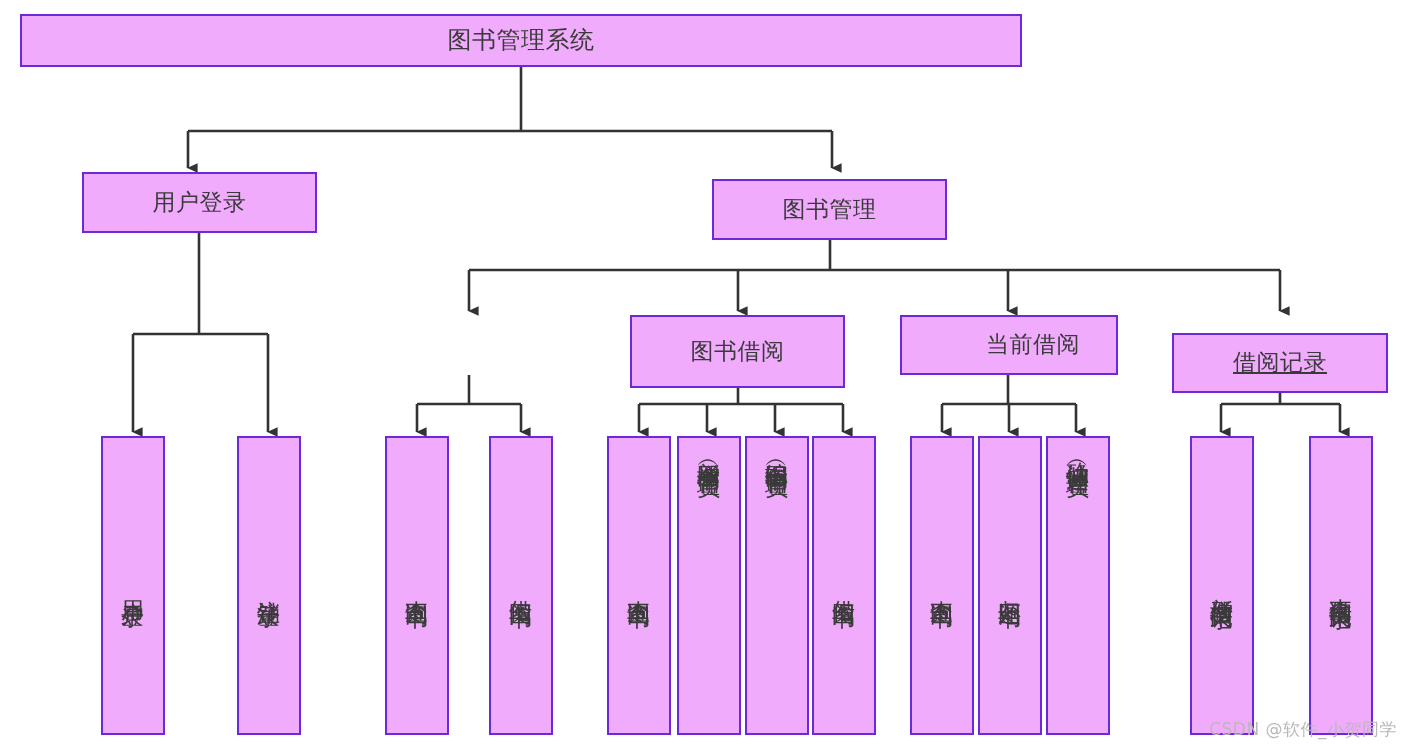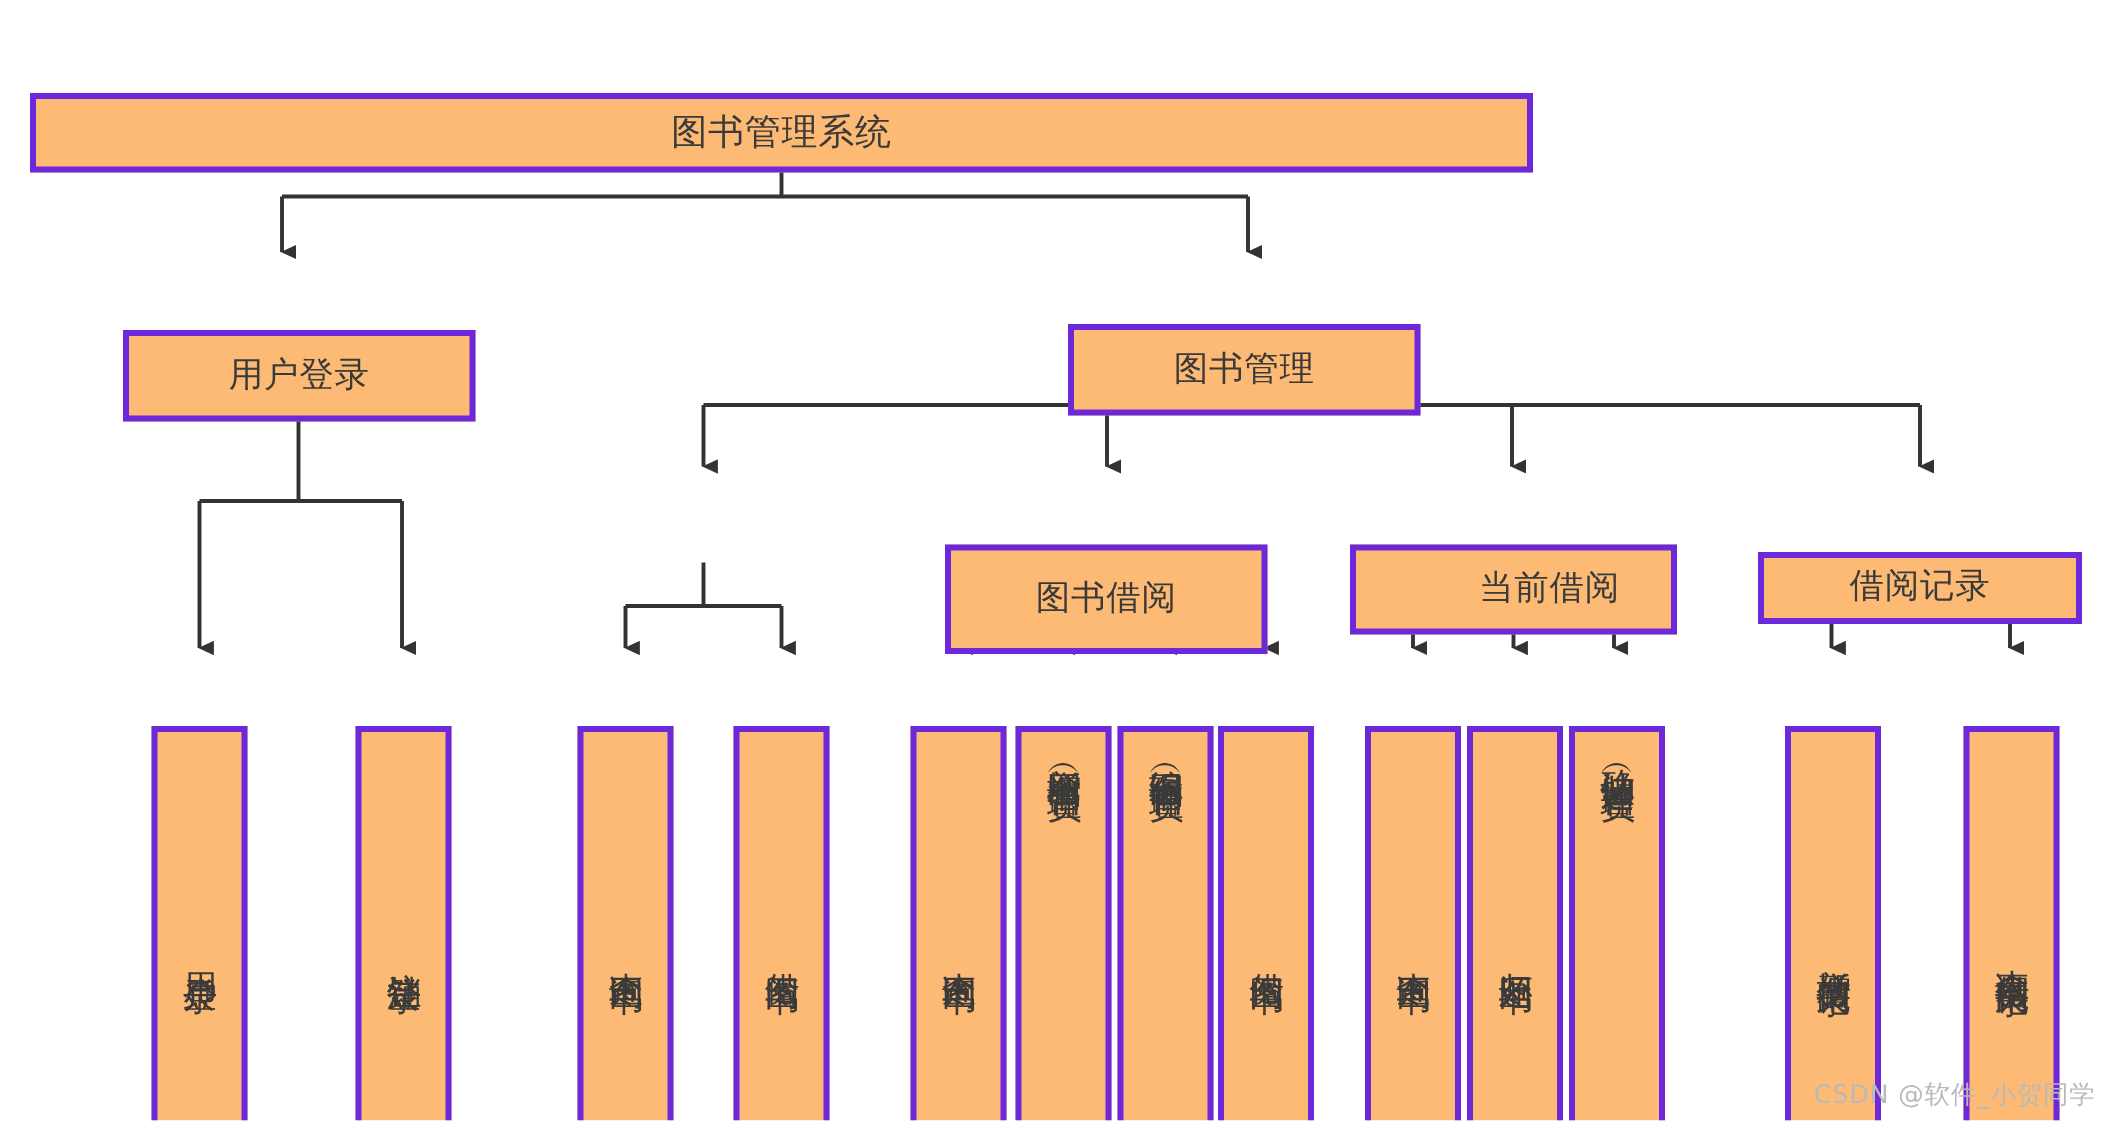--- a/index.html
+++ b/index.html
@@ -24,28 +24,27 @@
     left: 0;
     top: 0;
     width: 1405px;
     height: 747px;
     pointer-events: none;
   }
   
   .node {
     position: absolute;
     box-sizing: border-box;
-    background: #fdba74;
-    border: 4px solid #6d28d9;
+    background: #f0abfc;
+    border: 2px solid #6d28d9;
     display: flex;
     align-items: center;
     justify-content: center;
     color: #3a3a3a;
     z-index: 5;
-    margin-top: 48px;
   }
   .node .lbl {
     display: block;
     color: #3a3a3a;
     letter-spacing: 0.5px;
   }
   
   .node.h .lbl {
     font-size: 23px;
     line-height: 1.1;
@@ -141,34 +140,34 @@
   </svg>
 
   <div class="node h root" style="left:20px; top:14px; width:1002px; height:53px;">
     <span class="lbl">图书管理系统</span>
   </div>
 
   <div class="node h" style="left:82px; top:172px; width:235px; height:61px;">
     <span class="lbl">用户登录</span>
   </div>
 
-  <div class="node h" style="left:712px; top:168px; width:235px; height:61px;">
+  <div class="node h" style="left:712px; top:179px; width:235px; height:61px;">
     <span class="lbl">图书管理</span>
   </div>
 
 
   <div class="node h" style="left:630px; top:315px; width:215px; height:73px;">
     <span class="lbl">图书借阅</span>
   </div>
 
   <div class="node h" style="left:900px; top:315px; width:218px; height:60px;padding-left:48px;">
     <span class="lbl">当前借阅</span>
   </div>
 
-  <div class="node h" style="left:1172px; top:320px; width:216px; height:48px;">
+  <div class="node h" style="left:1172px; top:333px; width:216px; height:60px;text-decoration:underline;">
     <span class="lbl">借阅记录</span>
   </div>
 
   <div class="node v center" style="left:101px; top:436px; width:64px; height:299px;">
     <span class="lbl">用户登录</span>
   </div>
 
   <div class="node v center" style="left:237px; top:436px; width:64px; height:299px;">
     <span class="lbl">注销登录</span>
   </div>

